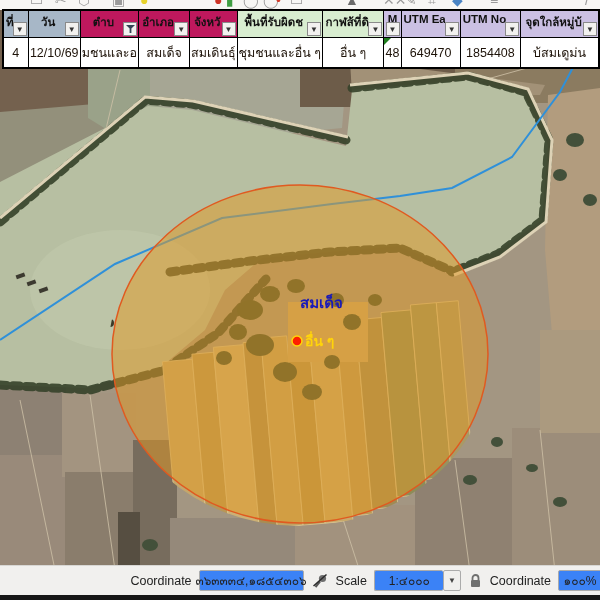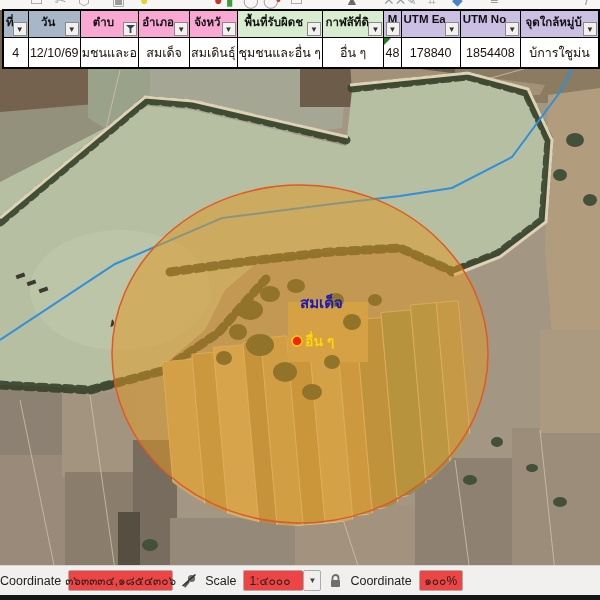--- a/index.html
+++ b/index.html
@@ -15,44 +15,44 @@
   .grid-wrap{position:absolute;top:9px;left:2px;z-index:3;}
   table.grid{border-collapse:collapse;table-layout:fixed;background:#fff;
              border:2px solid #000;}
   table.grid th,table.grid td{border:1px solid #000;overflow:hidden;white-space:nowrap;}
   table.grid th{position:relative;height:24px;font-size:11.5px;font-weight:bold;color:#111;
                 text-align:center;vertical-align:top;padding:2px 14px 0 2px;}
   table.grid td{height:27px;font-size:12.5px;color:#1d1208;text-align:center;background:#fff;
                 position:relative;}
   td.small{font-size:9.5px;}
   .c-blue{background:#a7b7c7;}
-  .c-pink{background:#f9a8d4;}
+  .c-pink{background:#be185d;}
   .c-green{background:#d8edd0;}
   .c-purple{background:#cbc0e3;}
   .dd{position:absolute;right:1px;bottom:1px;width:14px;height:14px;padding:0;margin:0;
       background:#f2f1ef;border:1px solid #8a8a8a;font-size:8px;line-height:11px;color:#333;
       display:flex;align-items:center;justify-content:center;cursor:pointer;}
   .green-tri{position:absolute;top:0;left:0;width:0;height:0;
              border-top:7px solid #1e7e1e;border-right:7px solid transparent;}
 
   
   .map-svg{position:absolute;top:0;left:0;z-index:1;}
   .map-label-district{font:bold 15px "Liberation Sans","DejaVu Sans",sans-serif;}
   .map-label-landuse{font:bold 14px "Liberation Sans","DejaVu Sans",sans-serif;}
 
   
   .statusbar{position:absolute;left:0;bottom:5px;width:600px;height:29px;background:#f1f0ee;
              border-top:1px solid #d8d7d4;z-index:4;display:flex;align-items:center;
-             gap:7px;font-size:12.5px;color:#222;padding-right:0;}
+             justify-content:flex-end;gap:7px;font-size:12.5px;color:#222;padding-right:0;}
   .bottom-edge{position:absolute;left:0;bottom:0;width:600px;height:5px;background:#161616;z-index:5;}
-  .sb-input{height:19px;background:#ef4444;border:1px solid #ababab;border-radius:2px;
+  .sb-input{height:19px;background:#3b82f6;border:1px solid #ababab;border-radius:2px;
             font-size:12px;color:#222;display:flex;align-items:center;justify-content:center;}
   .coord-box{width:103px;}
   .scale-combo{display:flex;align-items:center;}
-  .scale-box{width:54px;justify-content:flex-start;padding-left:5px;border-right:none;}
+  .scale-box{width:54px;justify-content:flex-start;padding-left:14px;border-right:none;}
   .scale-btn{width:18px;height:21px;background:#f0efed;border:1px solid #ababab;border-radius:2px;
              font-size:8px;color:#444;display:flex;align-items:center;justify-content:center;cursor:pointer;}
   .mag-box{width:42px;margin-right:-2px;}
   .sb-icon{display:flex;align-items:center;justify-content:center;}
 </style>
 </head>
 <body>
 
 <div class="app">
 
@@ -257,23 +257,23 @@
         <td>4</td>
         <td>12/10/69</td>
         <td>มชนและอ</td>
         <td>สมเด็จ</td>
         <td>สมเดินธุ์</td>
         <td class="small">ชุมชนและอื่น ๆ</td>
         <td>อื่น ๆ</td>
         <td>
           <span class="green-tri"></span>
           <span>48</span></td>
-        <td>178840</td>
+        <td>649470</td>
         <td>1854408</td>
-        <td>บ้การใชูม่น</td>
+        <td>บ้สมเดูม่น</td>
       </tr>
     </tbody>
       </table>
   </div>
 
   <div class="statusbar">
     <span>Coordinate</span>
     <div class="sb-input coord-box">๓๖๓๓๓๔,๑๘๕๔๓๐๖</div>
     <span class="sb-icon">
       <svg width="18" height="18" viewBox="0 0 18 18">

